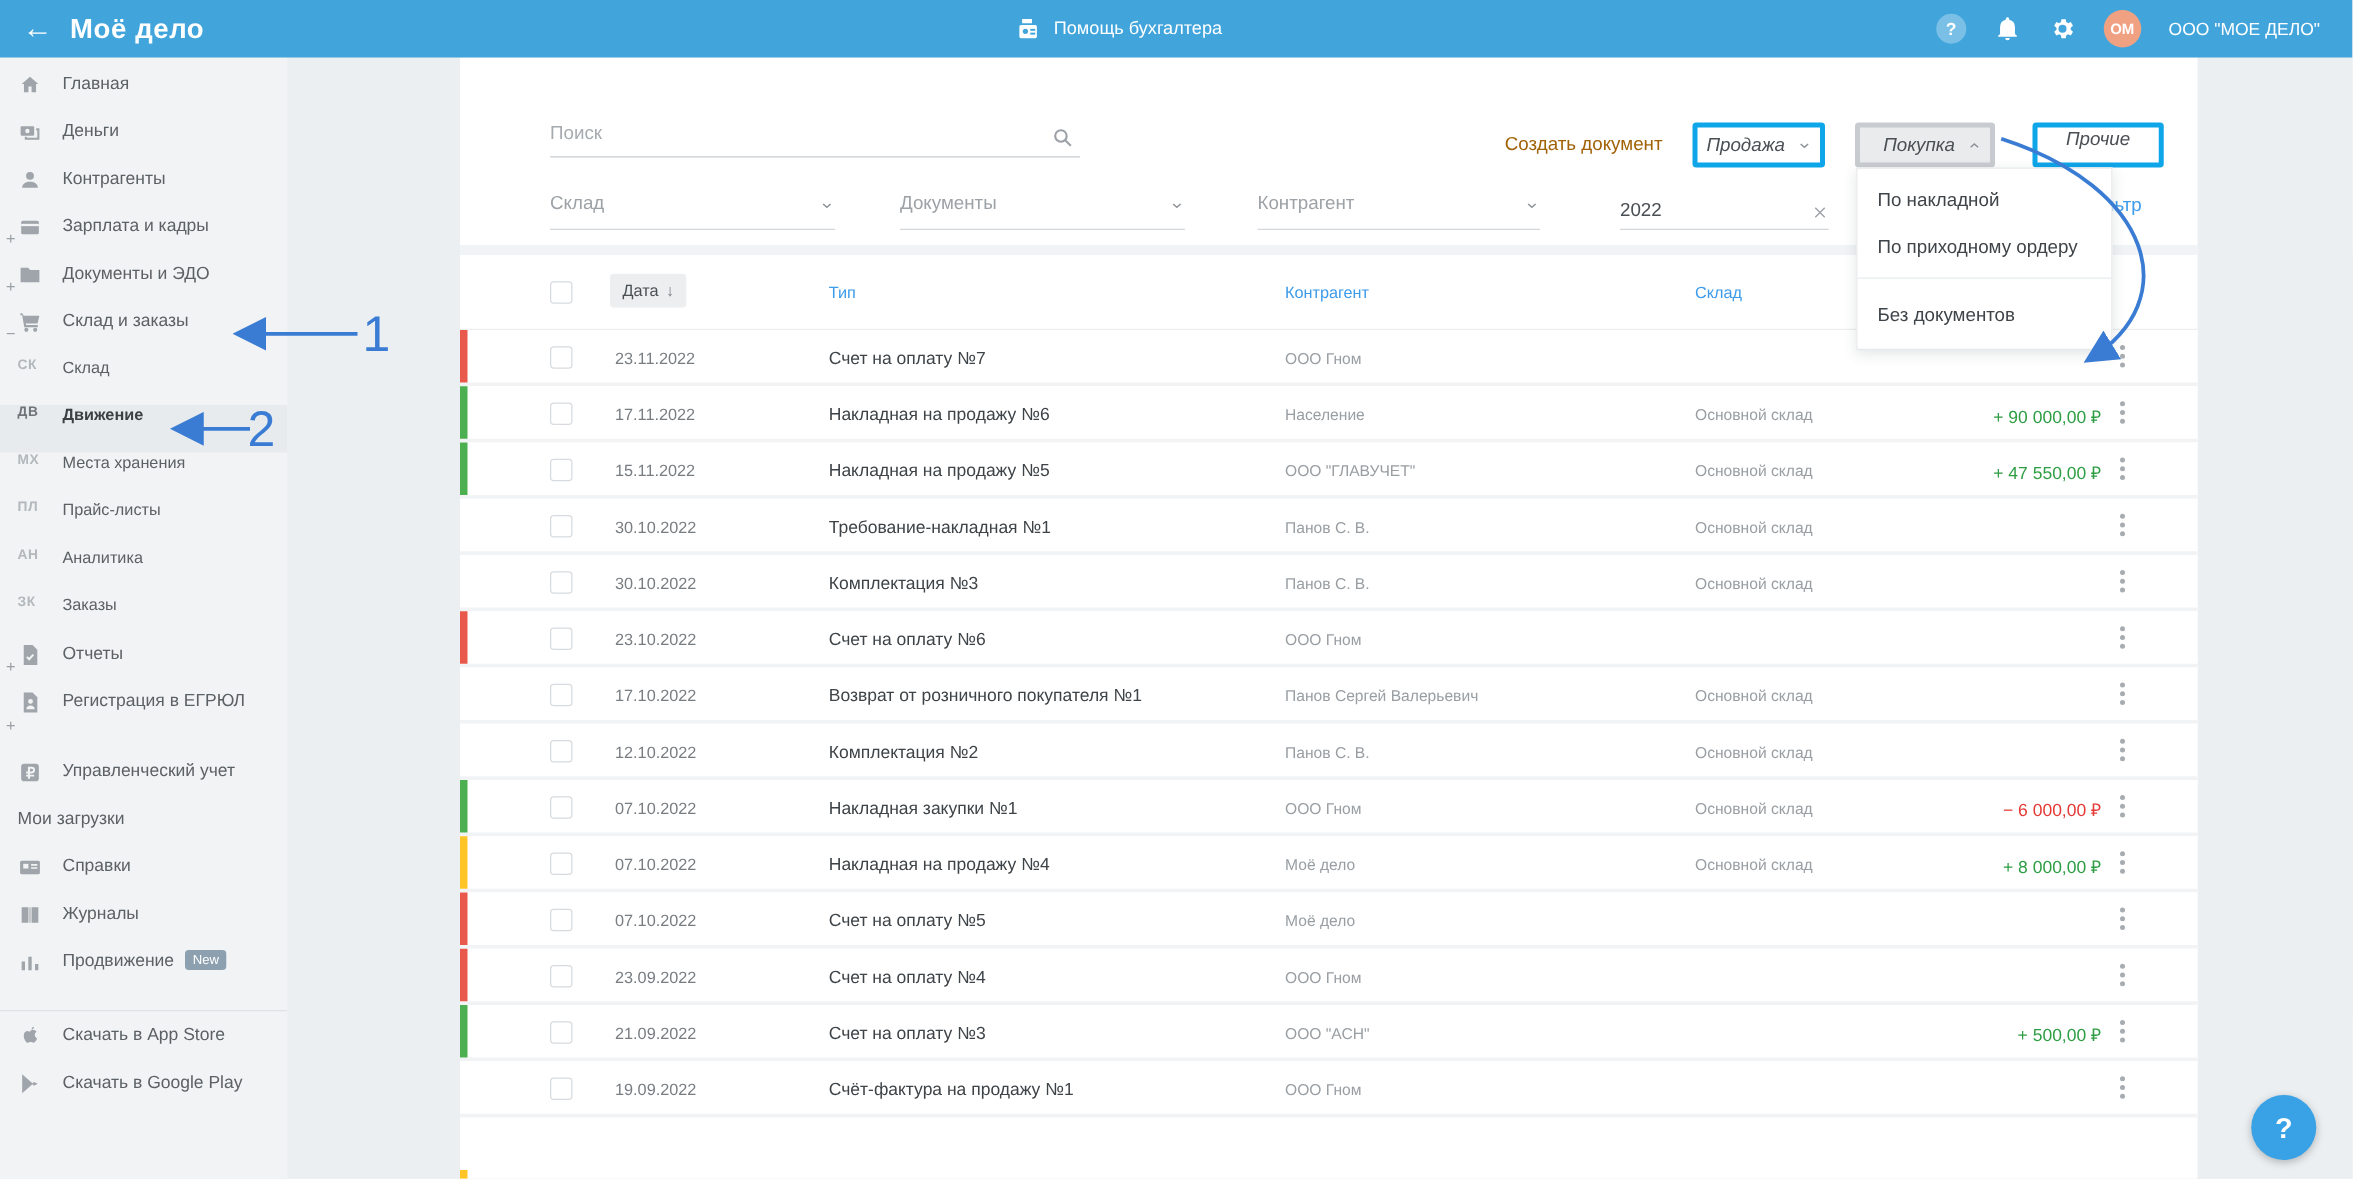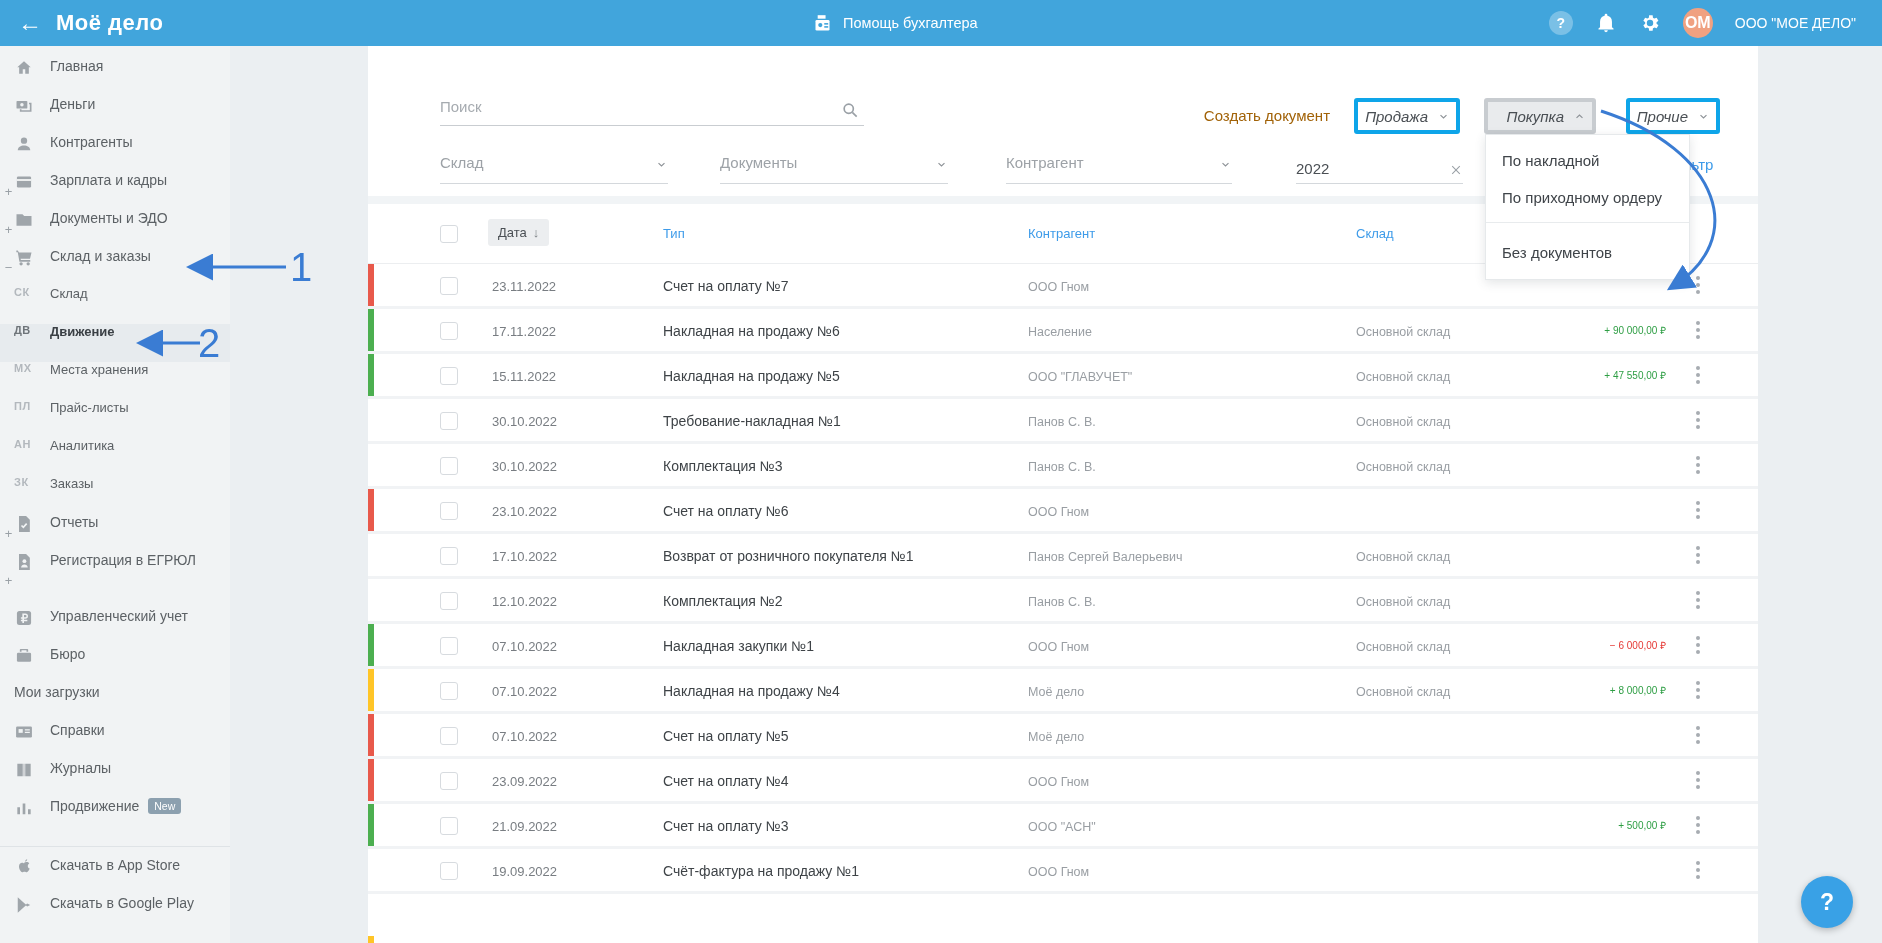--- a/index.html
+++ b/index.html
@@ -11,21 +11,21 @@
     display:flex;align-items:center;z-index:80;color:#fff;}
   .back{margin-left:18px;font-size:24px;line-height:1;cursor:pointer;}
   .logo{margin-left:14px;font-size:22px;font-weight:bold;letter-spacing:.5px;}
   .helper{position:absolute;left:812px;top:0;height:46px;display:flex;align-items:center;gap:10px;
     font-size:14.5px;cursor:pointer;}
   .helper svg{width:21px;height:21px;color:#fff;}
   .top-right{position:absolute;right:26px;top:0;height:46px;display:flex;align-items:center;gap:22px;}
   .top-q{width:24px;height:24px;border-radius:50%;background:rgba(255,255,255,.3);color:#fff;
     display:flex;align-items:center;justify-content:center;font-size:14px;font-weight:bold;cursor:pointer;}
   .top-right svg{width:22px;height:22px;color:#fff;cursor:pointer;}
-  .avatar{width:30px;height:30px;border-radius:50%;background:#F0A181;color:#fff;font-size:16px;
+  .avatar{width:30px;height:30px;border-radius:50%;background:#F0A181;color:#fff;font-size:12px;
     font-weight:bold;display:flex;align-items:center;justify-content:center;cursor:pointer;}
   .company{font-size:14px;cursor:pointer;}
 
   
   .sidebar{position:absolute;left:0;top:46px;width:230px;bottom:0;background:#F1F3F4;
     padding-top:12px;overflow:hidden;}
   .side-item{position:relative;height:38px;display:flex;align-items:flex-start;padding-left:14px;cursor:pointer;}
   .side-item.twoline{height:56px;}
   .side-item .expand{position:absolute;left:4px;top:50%;transform:translateY(-50%);
     color:#9AA0A6;font-size:13px;width:9px;text-align:center;}
@@ -49,21 +49,21 @@
   .search input::placeholder{color:#A6ABB0;}
   .search svg{position:absolute;right:4px;top:2px;width:20px;height:20px;color:#9AA0A6;cursor:pointer;}
 
   .create-label{position:absolute;left:830px;top:61px;width:132px;font-size:15px;color:#a16207;text-align:right;}
   .btn{position:absolute;top:52px;height:36px;border:4px solid #0ea5e9;border-radius:3px;background:#fff;
     display:flex;align-items:center;justify-content:flex-end;gap:9px;font-size:15px;color:#4A4F54;cursor:pointer;font-style:italic;}
   .btn svg{width:13px;height:13px;color:#8D9297;}
   .btn.open{background:#E9EBED;border-color:#C8CCD0;}
   .btn-0{left:986px;width:106px;}
   .btn-1{left:1116px;width:112px;}
-  .btn-2{left:1258px;width:94px;}
+  .btn-2{left:1258px;width:105px;flex-direction:column;}
 
   .fselect{position:absolute;top:104px;height:34px;border-bottom:1px solid #D4D8DC;
     display:flex;align-items:flex-start;justify-content:space-between;font-size:15px;color:#9DA2A7;
     padding-top:4px;cursor:pointer;}
   .fselect svg{width:13px;height:13px;color:#8D9297;margin-top:4px;}
   .fs-0{left:72px;width:228px;}
   .fs-1{left:352px;width:228px;}
   .fs-2{left:638px;width:226px;}
   .year-filter{position:absolute;left:928px;top:104px;width:167px;height:34px;border-bottom:1px solid #D4D8DC;
     display:flex;align-items:center;justify-content:space-between;padding-top:4px;}
@@ -84,21 +84,21 @@
 
   .rows{position:absolute;top:218px;left:0;width:100%;}
   .trow{position:relative;height:45px;background:#fff;border-bottom:3px solid #F1F3F5;cursor:pointer;}
   .stripe{position:absolute;left:0;top:0;width:6px;height:100%;}
   .stripe-red{background:#E8594B;} .stripe-green{background:#4CAF50;} .stripe-yellow{background:#FFC527;}
   .trow .cb{position:absolute;left:72px;top:13px;}
   .c-date{position:absolute;left:124px;top:15px;font-size:13px;color:#787D82;}
   .c-type{position:absolute;left:295px;top:14px;font-size:14px;color:#3E4347;}
   .c-contra{position:absolute;left:660px;top:16px;font-size:12.5px;color:#999EA3;}
   .c-sklad{position:absolute;left:988px;top:16px;font-size:12.5px;color:#999EA3;}
-  .c-amount{position:absolute;right:92px;top:14px;font-size:10px;}
+  .c-amount{position:absolute;right:77px;top:14px;font-size:14px;}
   .amount-pos{color:#2E9E44;} .amount-neg{color:#E53935;}
   .kebab{position:absolute;left:1324px;top:10px;display:flex;flex-direction:column;gap:3px;
     padding:2px 4px;cursor:pointer;}
   .kebab i{width:4px;height:4px;border-radius:50%;background:#A7ACB1;}
   .partial-stripe{position:absolute;left:0;bottom:0;width:6px;height:7px;}
 
   
   .dropdown{position:absolute;left:1117px;top:88px;width:205px;background:#fff;
     border:1px solid #E6E9EB;box-shadow:0 3px 10px rgba(60,70,80,.14);z-index:30;padding:7px 0 8px;}
   .dd-item{height:37px;display:flex;align-items:center;padding:0 16px;font-size:15px;color:#3F4449;cursor:pointer;}
@@ -305,26 +305,20 @@
         </svg>
         <span class="lbl">Регистрация в ЕГРЮЛ</span>
       </div>
       <div class="side-item">
         <svg class="s-ic">
           <use href="#i-ruble"></use>
         </svg>
         <span class="lbl">Управленческий учет</span>
       </div>
       <div class="side-item">
-        <svg class="s-ic">
-          <use href="#i-briefcase"></use>
-        </svg>
-        <span class="lbl">Бюро</span>
-      </div>
-      <div class="side-item">
         <span class="lbl">Мои загрузки</span>
       </div>
       <div class="side-item">
         <svg class="s-ic">
           <use href="#i-idcard"></use>
         </svg>
         <span class="lbl">Справки</span>
       </div>
       <div class="side-item">
         <svg class="s-ic">

